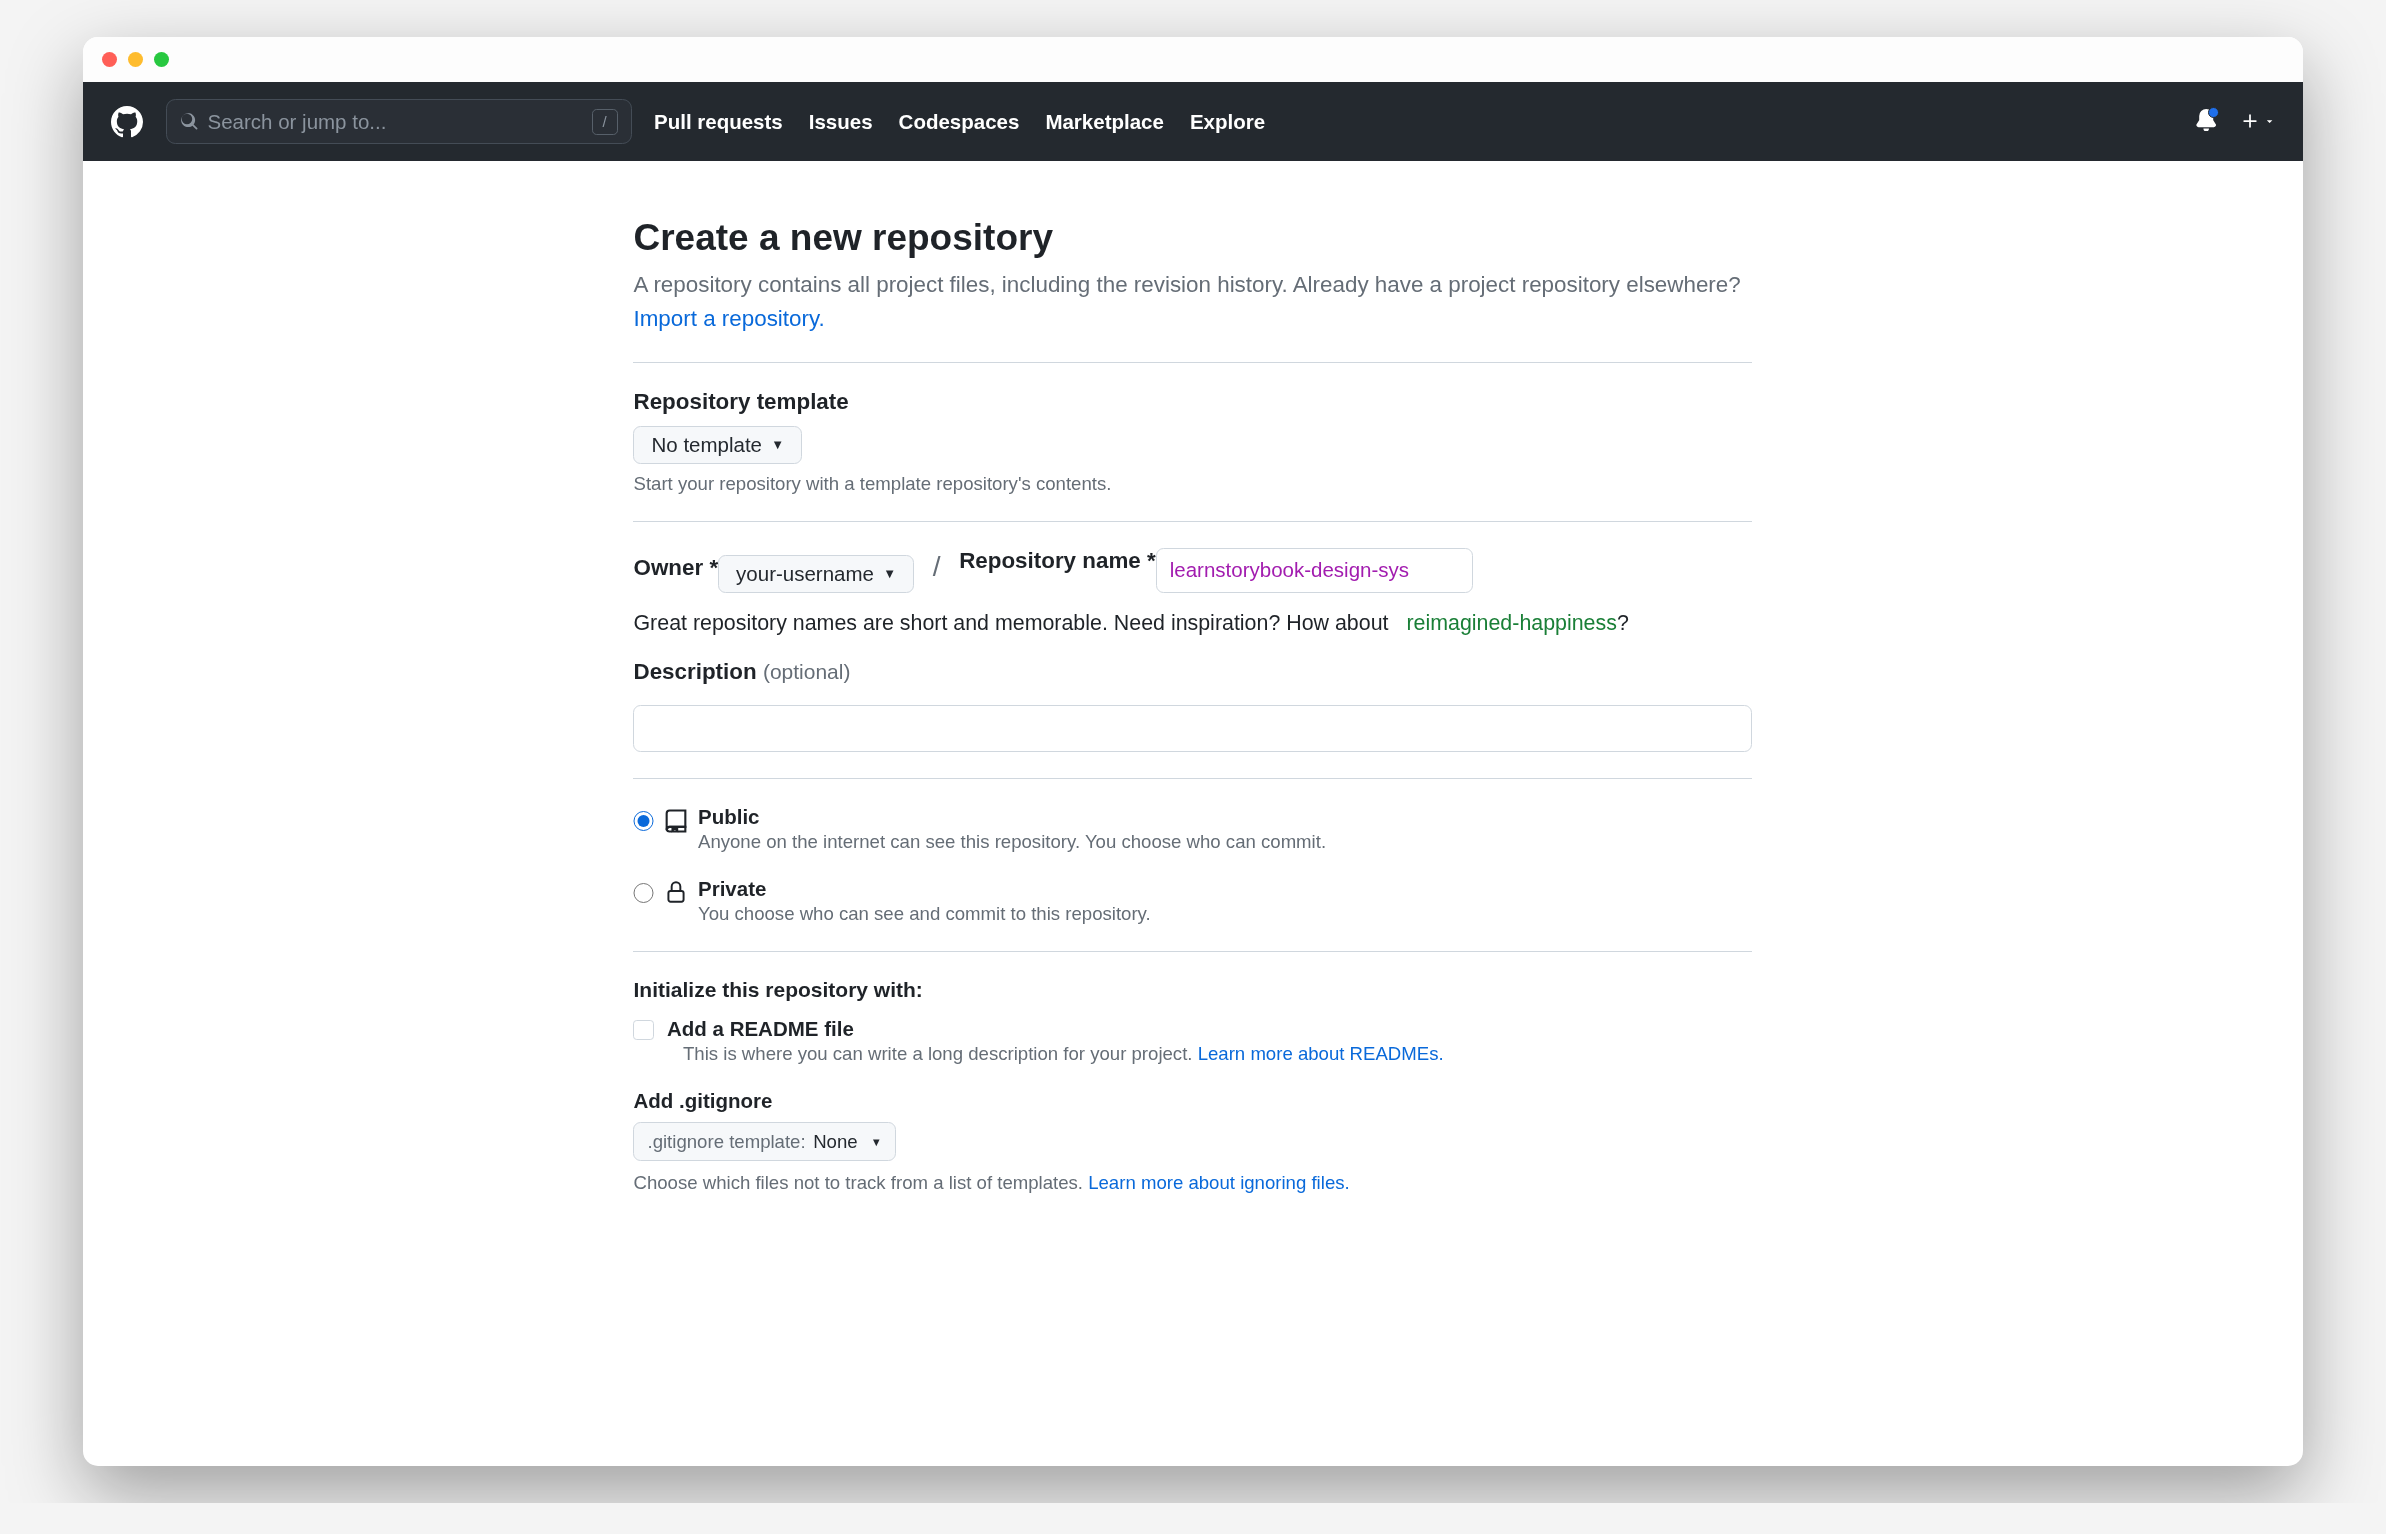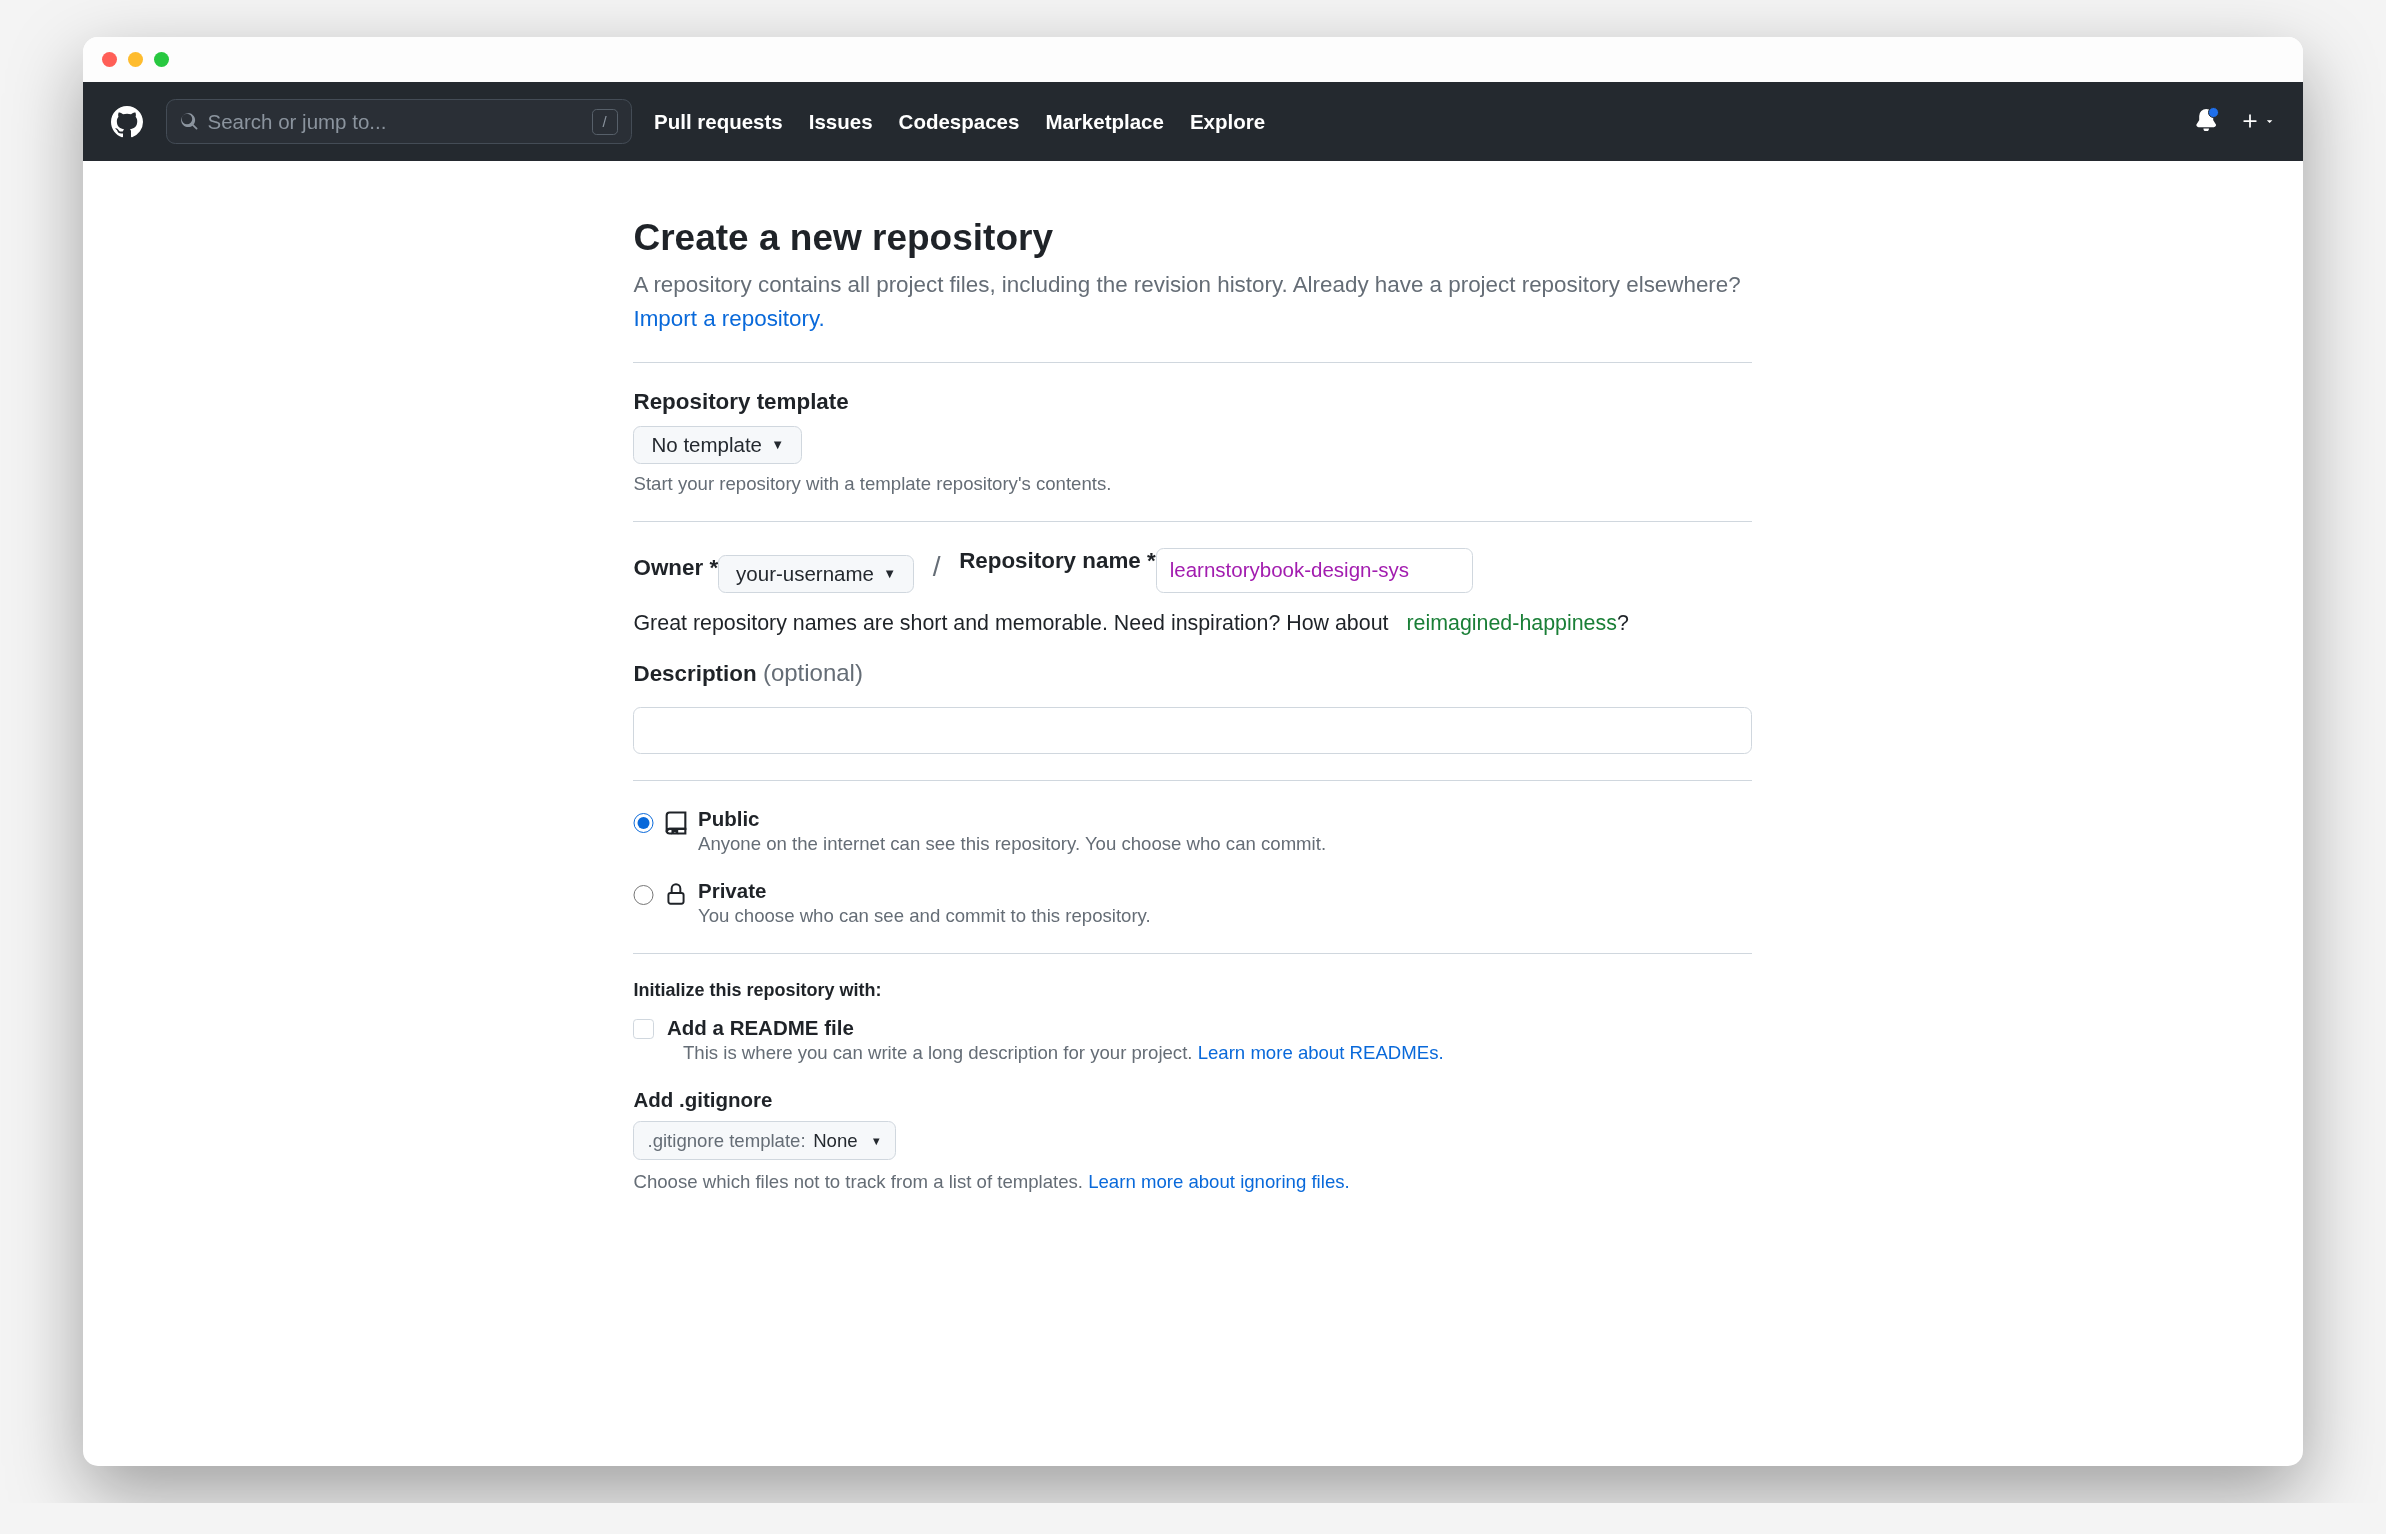--- a/index.html
+++ b/index.html
@@ -116,39 +116,39 @@
   border: 0.9px solid #d0d7de; border-radius: 7.5px;
   padding: 9.3px 13px; font-size: 20.5px; color: #a21caf;
   width: 317px; background: #fff;
 }
 .repo-name-input { width: 317px; }
 
 .name-hint { font-size: 21.4px; color: #1f2328; margin-top: 18.6px; }
 .name-hint .suggest { color: #1a7f37; font-weight: 400; margin-left: 12px; }
 
 .desc-label { margin-top: 22.4px; }
-.optional { font-weight: 400; color: #656d76; font-size: 24px; }
+.optional { font-weight: 400; color: #656d76; font-size: 21px; }
 .desc-input {
   width: 100%; border: 0.9px solid #d0d7de; border-radius: 7.5px;
   height: 47px; padding: 9.3px 13px; font-size: 20.5px;
   margin-top: 9.3px;
 }
 
 .vis-option {
   display: flex; align-items: flex-start; gap: 6px;
   margin-bottom: 24px;
 }
 .vis-option input[type=radio] {
   width: 20.5px; height: 20.5px; margin-top: 5.6px; accent-color: #0969da;
 }
 .vis-icon { width: 32px; display: flex; justify-content: center; margin-top: 1.9px; }
 .vis-text .vt-title { font-size: 20.5px; font-weight: 600; color: #1f2328; }
 .vis-text .vt-desc { font-size: 18.6px; color: #656d76; margin-top: 1.9px; }
 
-.section-title { font-size: 18px; font-weight: 600; color: #1f2328; margin-bottom: 15px; }
+.section-title { font-size: 21px; font-weight: 600; color: #1f2328; margin-bottom: 15px; }
 .check-row { display: flex; align-items: flex-start; gap: 13px; margin-bottom: 5.6px; }
 .check-row input[type=checkbox] {
   width: 20.5px; height: 20.5px; margin-top: 2.8px;
   border: 0.9px solid #d0d7de; border-radius: 3.7px;
   appearance: none; background: #fff;
 }
 .check-text .ct-title { font-size: 20.5px; font-weight: 600; color: #1f2328; }
 .check-text .ct-desc { font-size: 18.6px; color: #656d76; margin-top: 1.9px; margin-left: 16px; }
 .check-text a { color: #0969da; text-decoration: none; }
 

